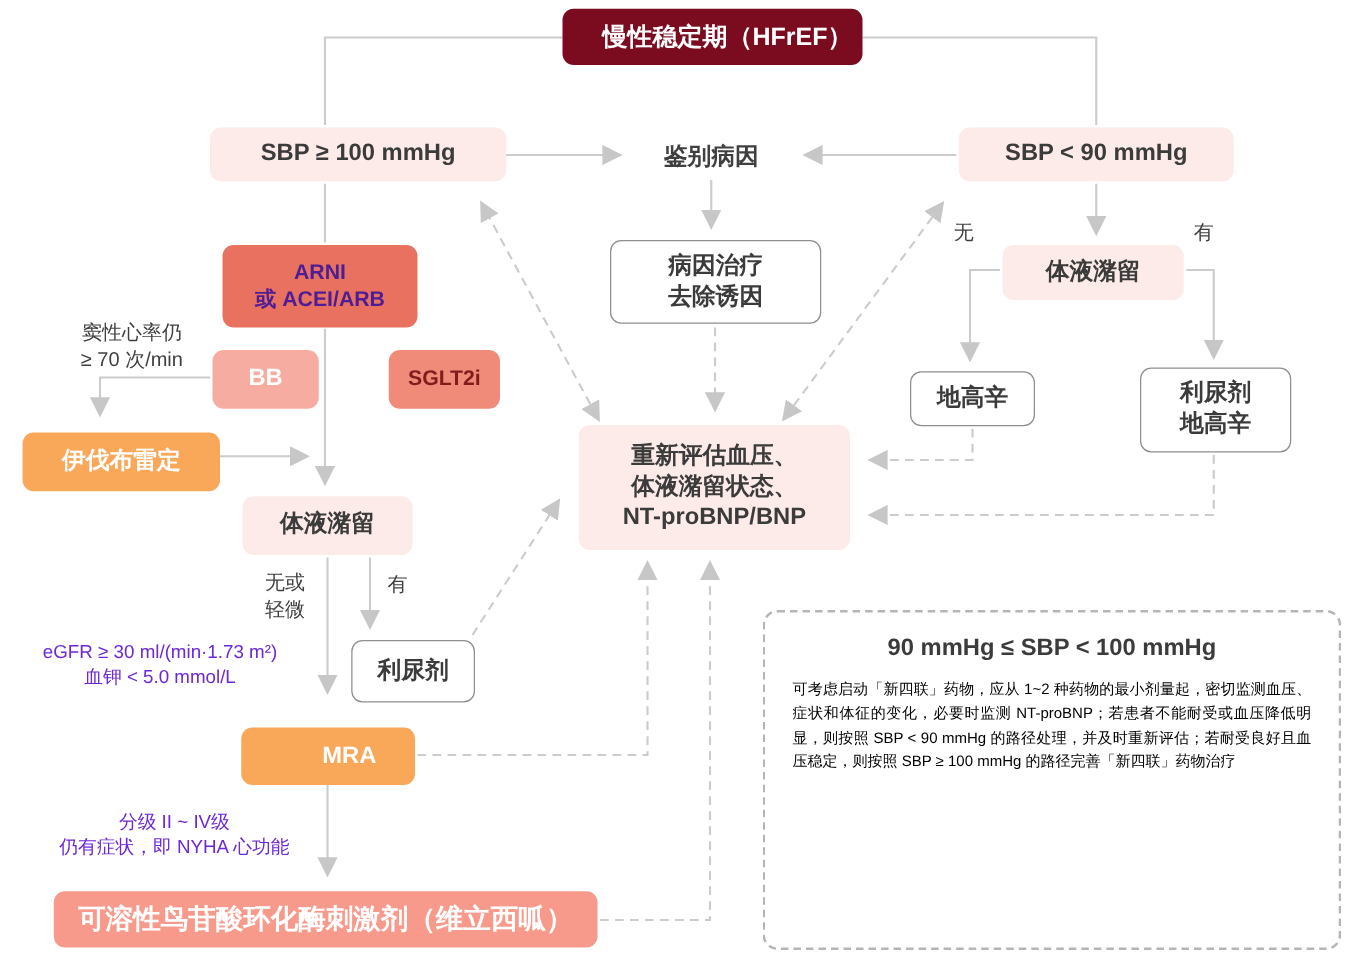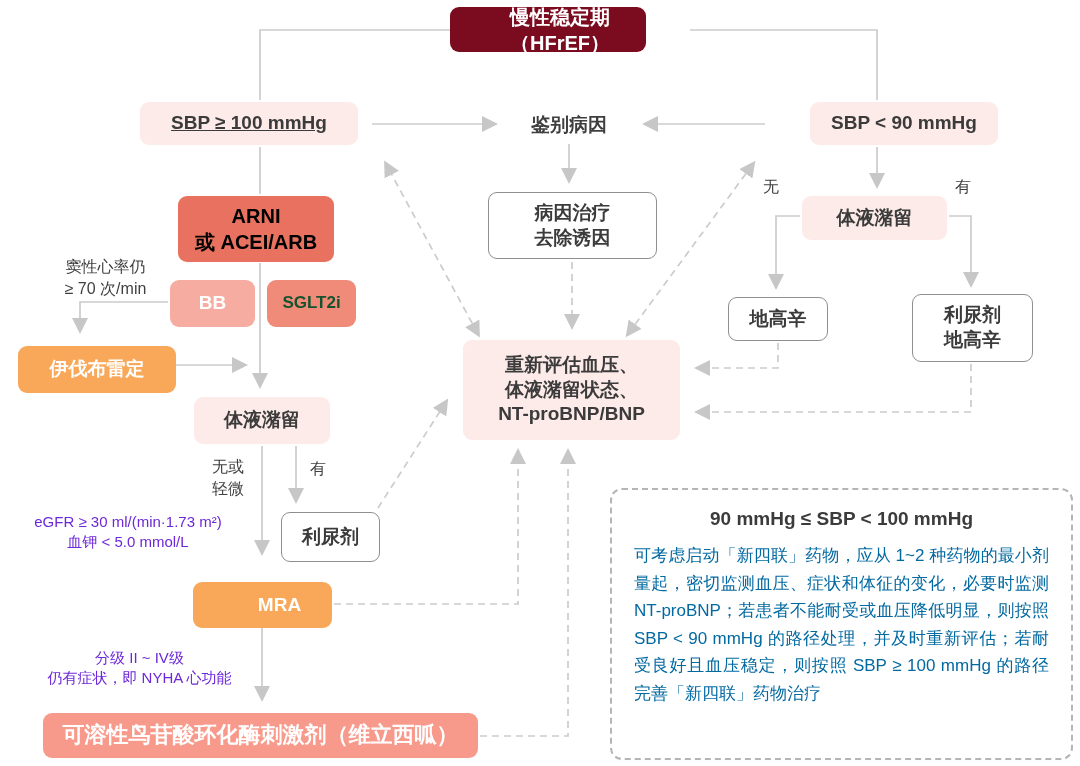--- a/index.html
+++ b/index.html
@@ -4,36 +4,36 @@
 <style>
   html,body{margin:0;padding:0;background:#ffffff;}
   body{font-family:"Liberation Sans","DejaVu Sans",sans-serif;}
   .canvas{position:relative;width:1080px;height:766px;background:#fff;overflow:hidden;}
   svg.connectors{position:absolute;left:0;top:0;z-index:0;}
   .box{position:absolute;z-index:2;display:flex;flex-direction:column;align-items:center;
        justify-content:center;text-align:center;border-radius:9px;font-weight:bold;
        line-height:1.3;box-sizing:border-box;}
   .dark-red{background:#7b0b1e;color:#ffffff;font-size:20px;}
   .pink{background:#fcebe8;color:#3b3b3b;font-size:19px;}
-  .coral{background:#e8725f;color:#000000;font-size:20px;}
+  .coral{background:#e8725f;color:#4c1d95;font-size:17px;}
   .salmon-light{background:#f7aca1;color:#ffffff;font-size:19px;}
-  .salmon{background:#f08b7a;color:#14532d;font-size:17px;}
+  .salmon{background:#f08b7a;color:#7f1d1d;font-size:17px;margin-left:44px;}
   .orange{background:#f9a85a;color:#ffffff;font-size:19px;}
   .rose{background:#f89a8b;color:#ffffff;font-size:22px;}
   .outline{background:#ffffff;border:1.5px solid #8f8f8f;color:#3b3b3b;font-size:19px;}
   .flabel{position:absolute;z-index:2;color:#3f3f3f;text-align:center;font-weight:bold;font-size:19px;}
   .edge-label{position:absolute;z-index:2;color:#3f3f3f;text-align:center;font-weight:500;
        font-size:16px;line-height:1.35;}
   .note-small{position:absolute;z-index:2;color:#6d28d9;text-align:center;font-weight:500;
        font-size:15px;line-height:1.35;}
   .note-box{position:absolute;z-index:2;left:610px;top:488px;width:463px;height:272px;
        border:2px dashed #b5b5b5;border-radius:12px;box-sizing:border-box;
        padding:18px 22px 12px 22px;background:#fff;}
   .note-title{text-align:center;font-weight:bold;font-size:19px;color:#3b3b3b;margin-bottom:12px;}
-  .note-body{font-size:17px;color:#0369a1;line-height:1.62;text-align:justify;}
+  .note-body{font-size:12px;color:#000000;line-height:1.62;text-align:justify;}
 </style>
 </head>
 <body>
 
 <div class="canvas">
 
   <svg class="connectors" width="1080" height="766">
     <defs>
       <marker id="ah" viewBox="0 0 10 10" refX="7.5" refY="5" markerWidth="9.5" markerHeight="9.5" orient="auto-start-reverse">
         <path d="M0,0 L10,5 L0,10 Z" fill="#c7c7c7"></path>
@@ -63,29 +63,29 @@
       <path d="M478,334 L386,164" marker-start="url(#ah)" marker-end="url(#ah)"></path>
       <path d="M628,334 L753,164" marker-start="url(#ah)" marker-end="url(#ah)"></path>
       <path d="M378,508 L446,402" marker-end="url(#ah)"></path>
       <path d="M334,604 H518 V452" marker-end="url(#ah)"></path>
       <path d="M480,736 H568 V452" marker-end="url(#ah)"></path>
       <path d="M778,343 V368 H698" marker-end="url(#ah)"></path>
       <path d="M971,364 V412 H698" marker-end="url(#ah)"></path>
     </g>
   </svg>
 
-  <div class="box dark-red" style="left:450px;top:7px;width:196px;height:45px;padding-left:24px;">
+  <div class="box dark-red" style="left:450px;top:7px;width:240px;height:45px;padding-left:24px;">
     <span>慢性稳定期（HFrEF）</span>
   </div>
 
-  <div class="box pink" style="left:140px;top:102px;width:218px;height:43px;text-decoration:underline;">
+  <div class="box pink" style="left:168px;top:102px;width:237px;height:43px;">
     <span>SBP ≥ 100 mmHg</span>
   </div>
   <div class="flabel" style="left:509px;top:112px;width:120px;">鉴别病因</div>
-  <div class="box pink" style="left:810px;top:102px;width:188px;height:43px;">
+  <div class="box pink" style="left:767px;top:102px;width:220px;height:43px;">
     <span>SBP &lt; 90 mmHg</span>
   </div>
 
   <div class="box outline" style="left:488px;top:192px;width:169px;height:67px;">
     <span>病因治疗</span>
     <span>去除诱因</span>
   </div>
 
   <div class="box coral" style="left:178px;top:196px;width:156px;height:66px;">
     <span>ARNI</span>

